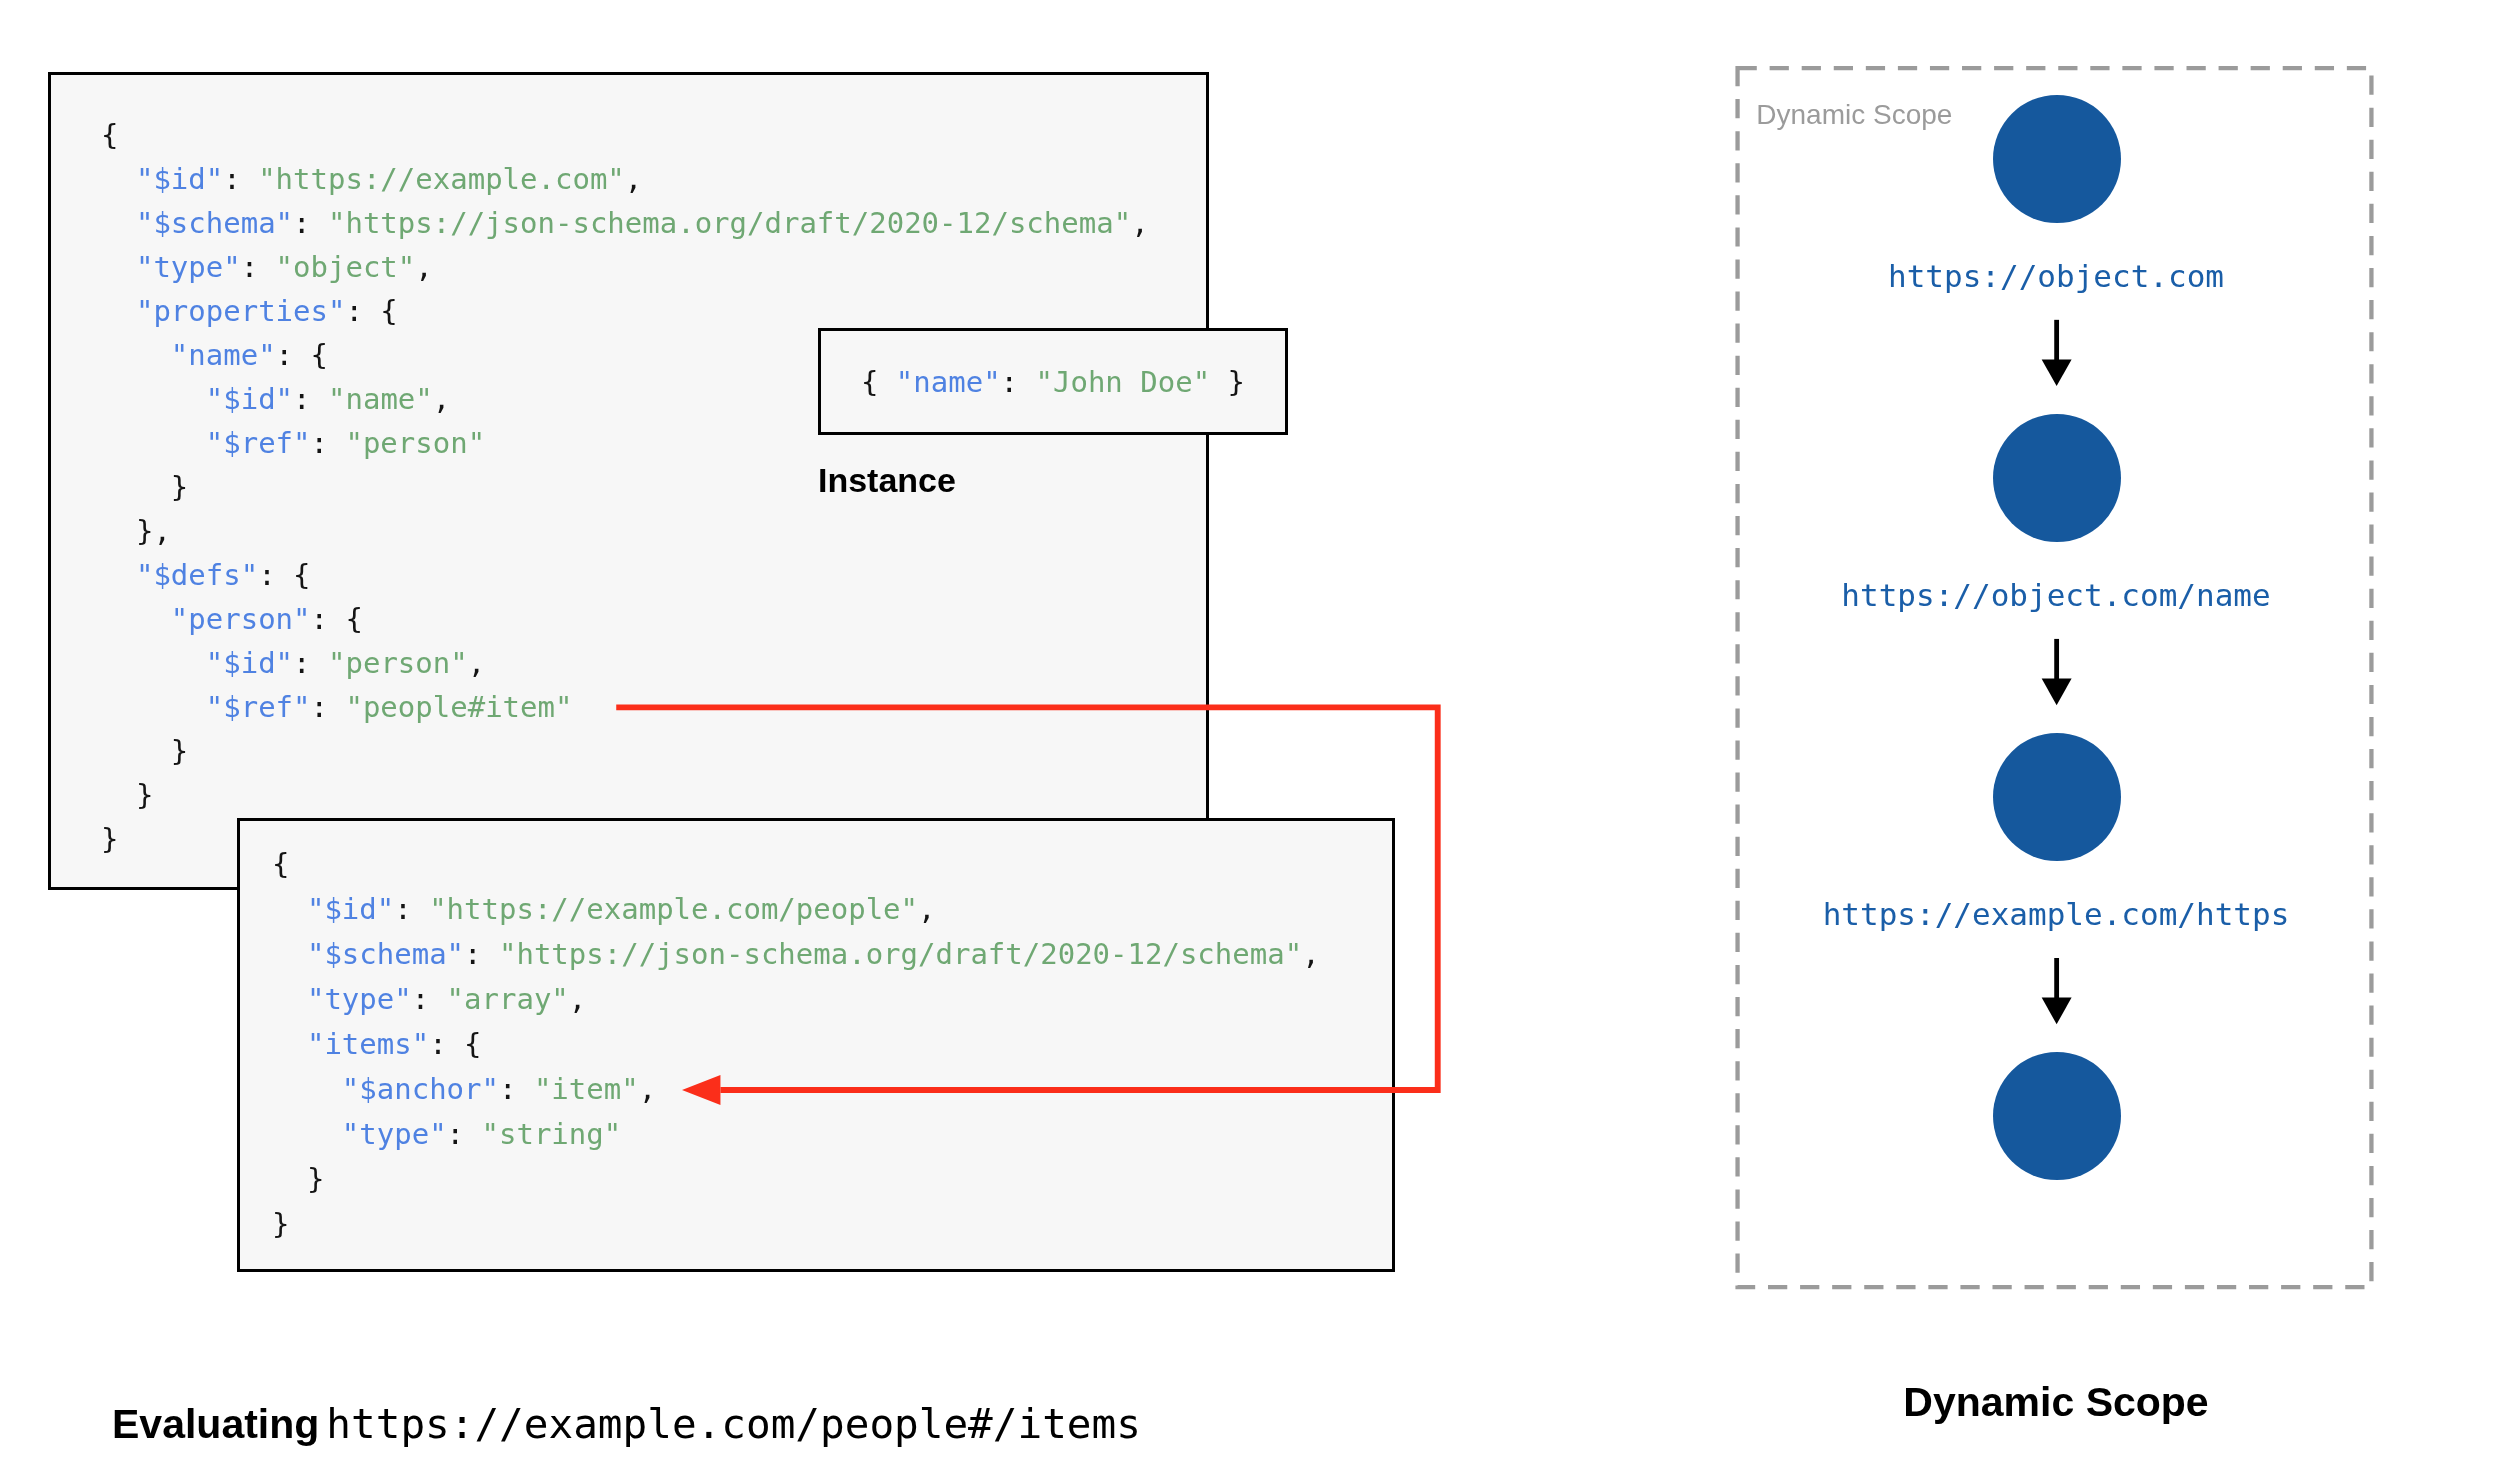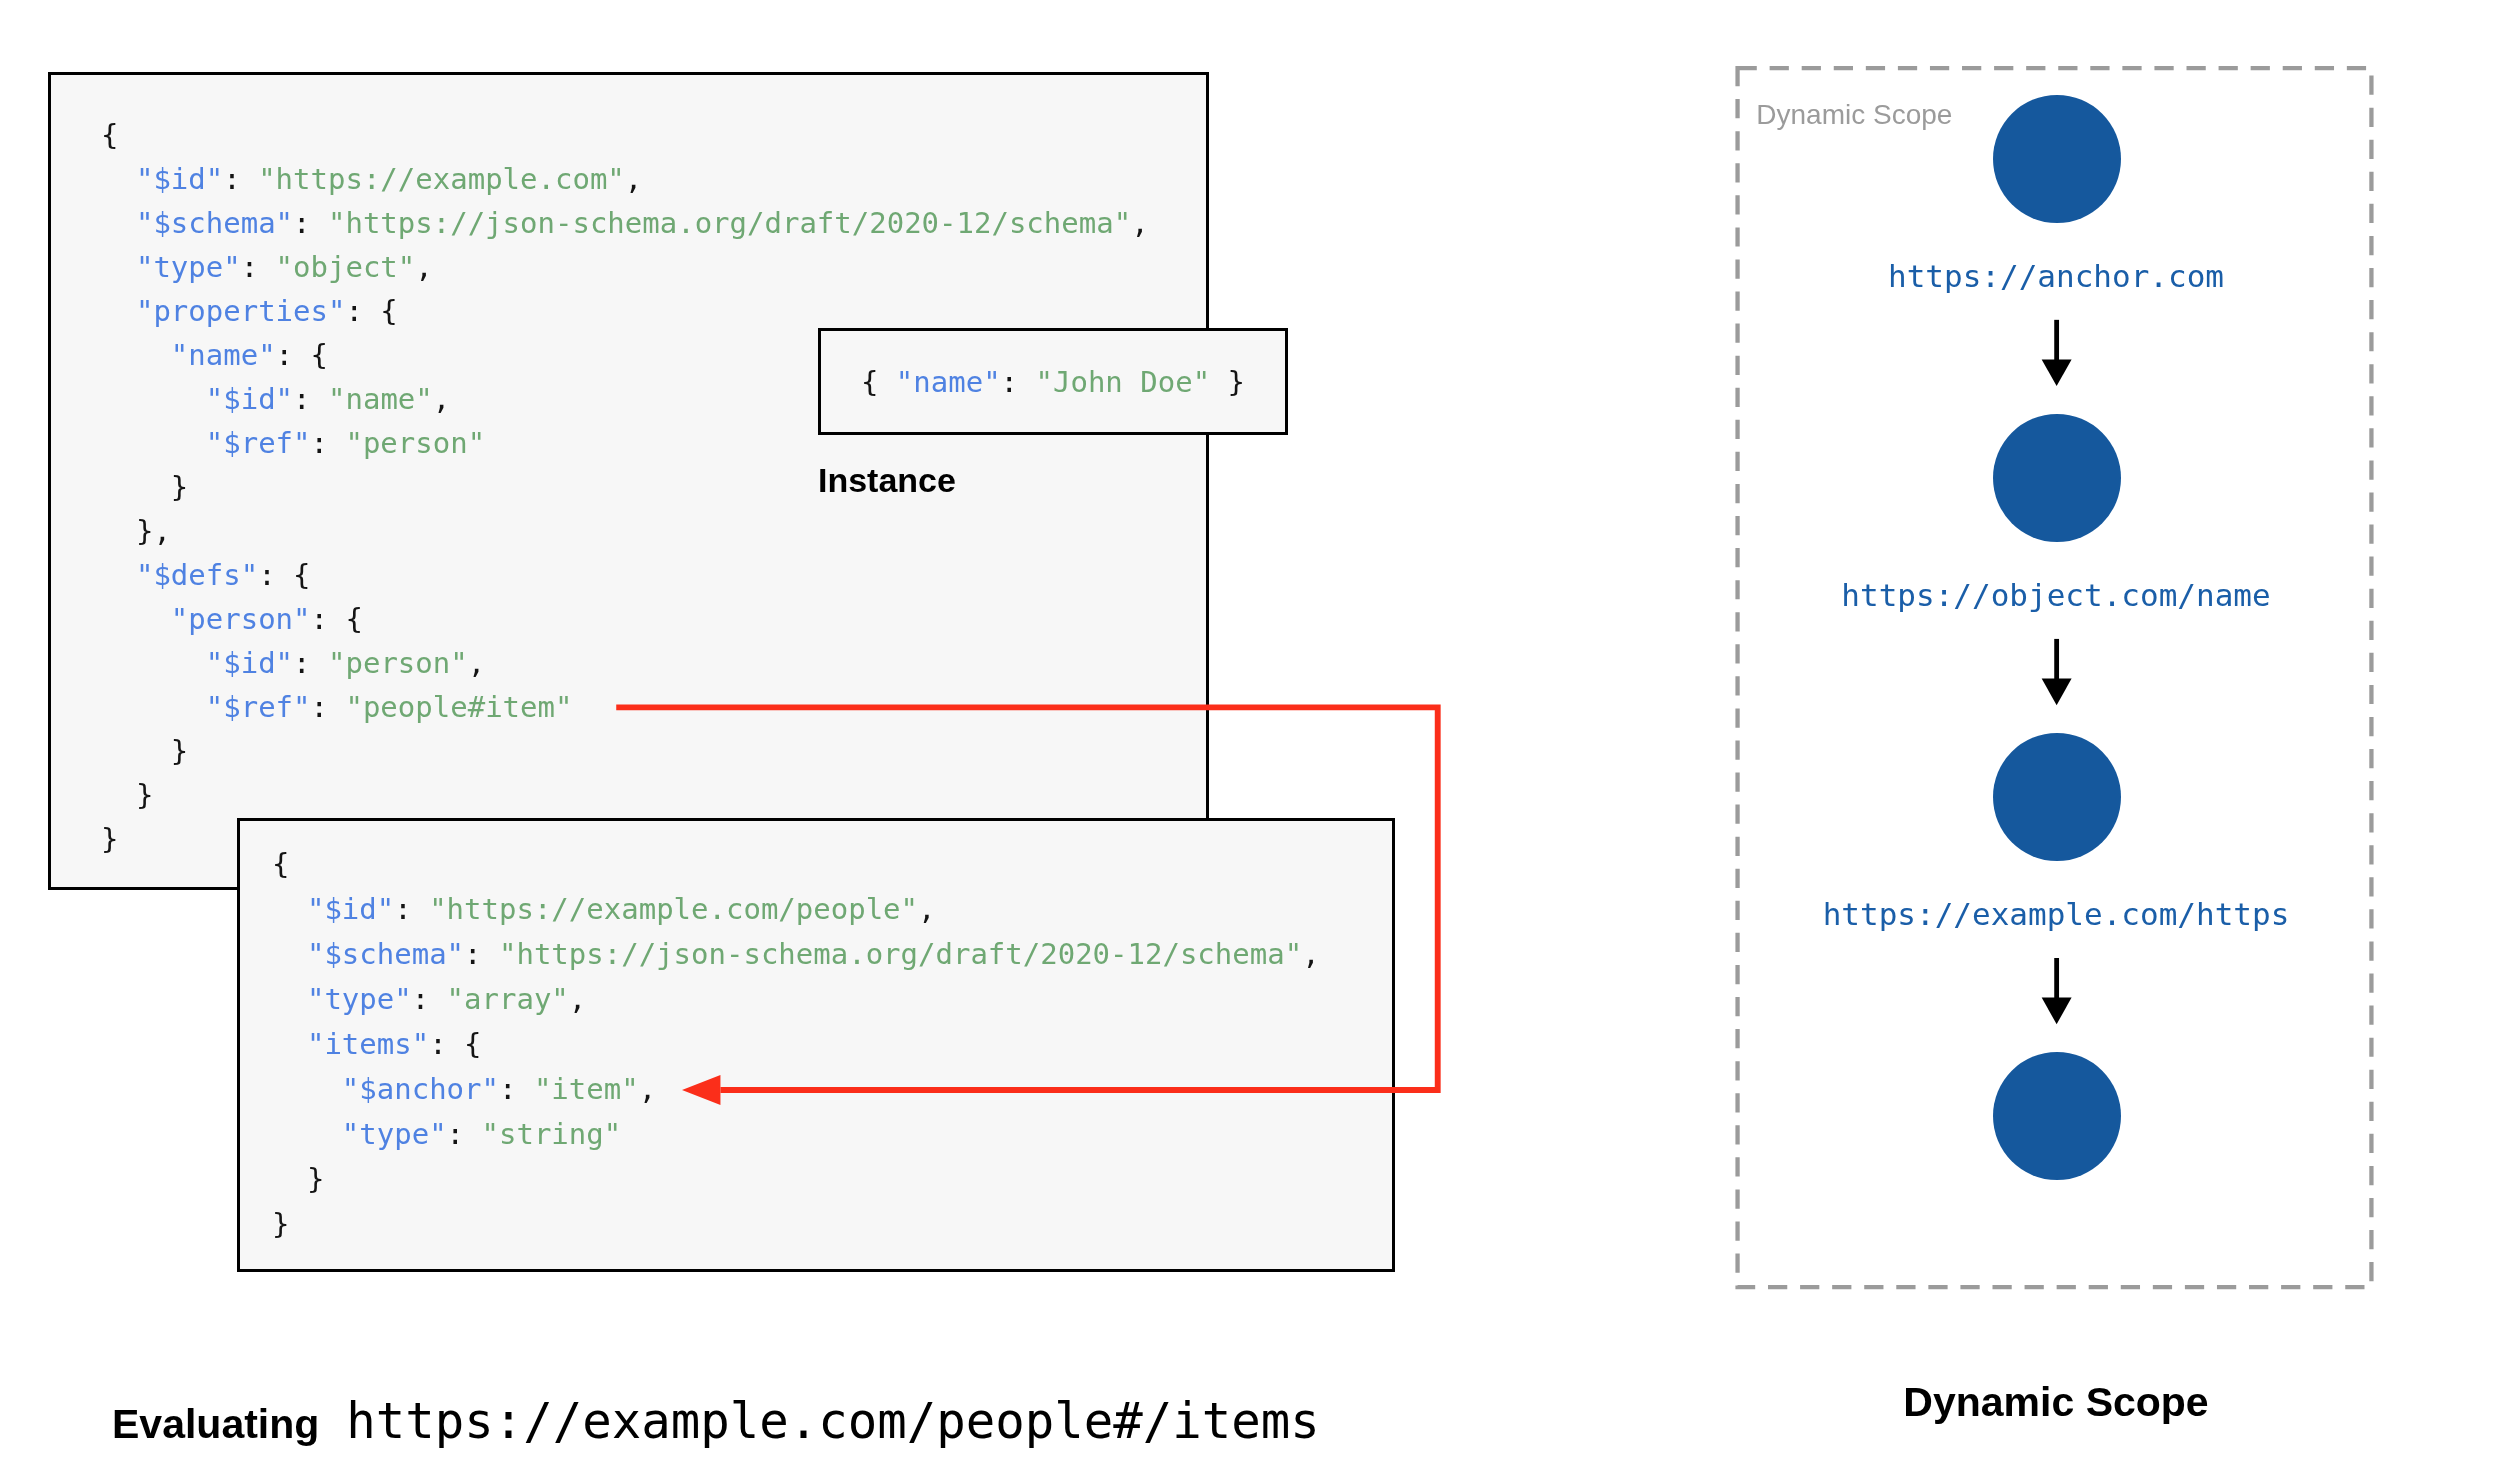--- a/index.html
+++ b/index.html
@@ -31,21 +31,21 @@
   .scope-title{position:absolute;left:20.3px;top:33px;font-size:28px;color:var(--gray);}
   .scope-node-circle{position:absolute;left:1993px;width:128px;height:128px;border-radius:50%;
                      background:var(--circle);z-index:2;}
   .scope-node-label{position:absolute;left:1737px;width:638px;text-align:center;
                     font-family:"DejaVu Sans Mono", monospace;font-size:31px;line-height:44px;
                     color:var(--nodetext);z-index:2;}
 
   
   .eval-caption{left:112px;top:1379px;display:flex;align-items:baseline;}
   .eval-bold{font-size:41px;font-weight:bold;margin-top:22px;}
-  .eval-code{font-family:"DejaVu Sans Mono", monospace;font-size:49px;margin-left:27px;}
+  .eval-code{font-family:"DejaVu Sans Mono", monospace;font-size:41px;margin-left:7px;}
   .scope-caption{left:1737px;top:1379px;width:638px;text-align:center;
                  font-size:41px;font-weight:bold;}
 
   svg.overlay{position:absolute;left:0;top:0;z-index:6;pointer-events:none;}
 </style>
 </head>
 <body>
 
 <div class="stage">
 
@@ -60,21 +60,21 @@
   <div class="code-box instance-box">
     <div class="code"><div><span class="tok-p">{ </span><span class="tok-k">"name"</span><span class="tok-p">: </span><span class="tok-s">"John Doe"</span><span class="tok-p"> }</span></div></div>
   </div>
   <div class="caption instance-caption">Instance</div>
 
   <div class="scope-panel">
     <div class="scope-title">Dynamic Scope</div>
   </div>
 
   <div class="scope-node-circle" style="top:95px"></div>
-  <div class="scope-node-label" style="top:254px">https://anchor.com</div>
+  <div class="scope-node-label" style="top:254px">https://object.com</div>
 
   <div class="scope-node-circle" style="top:414px"></div>
   <div class="scope-node-label" style="top:573px">https://object.com/name</div>
 
   <div class="scope-node-circle" style="top:733px"></div>
   <div class="scope-node-label" style="top:892px">https://example.com/https</div>
 
   <div class="scope-node-circle" style="top:1052px"></div>
 
   <svg class="overlay" width="2512" height="1482" viewBox="0 0 4700 2772">

